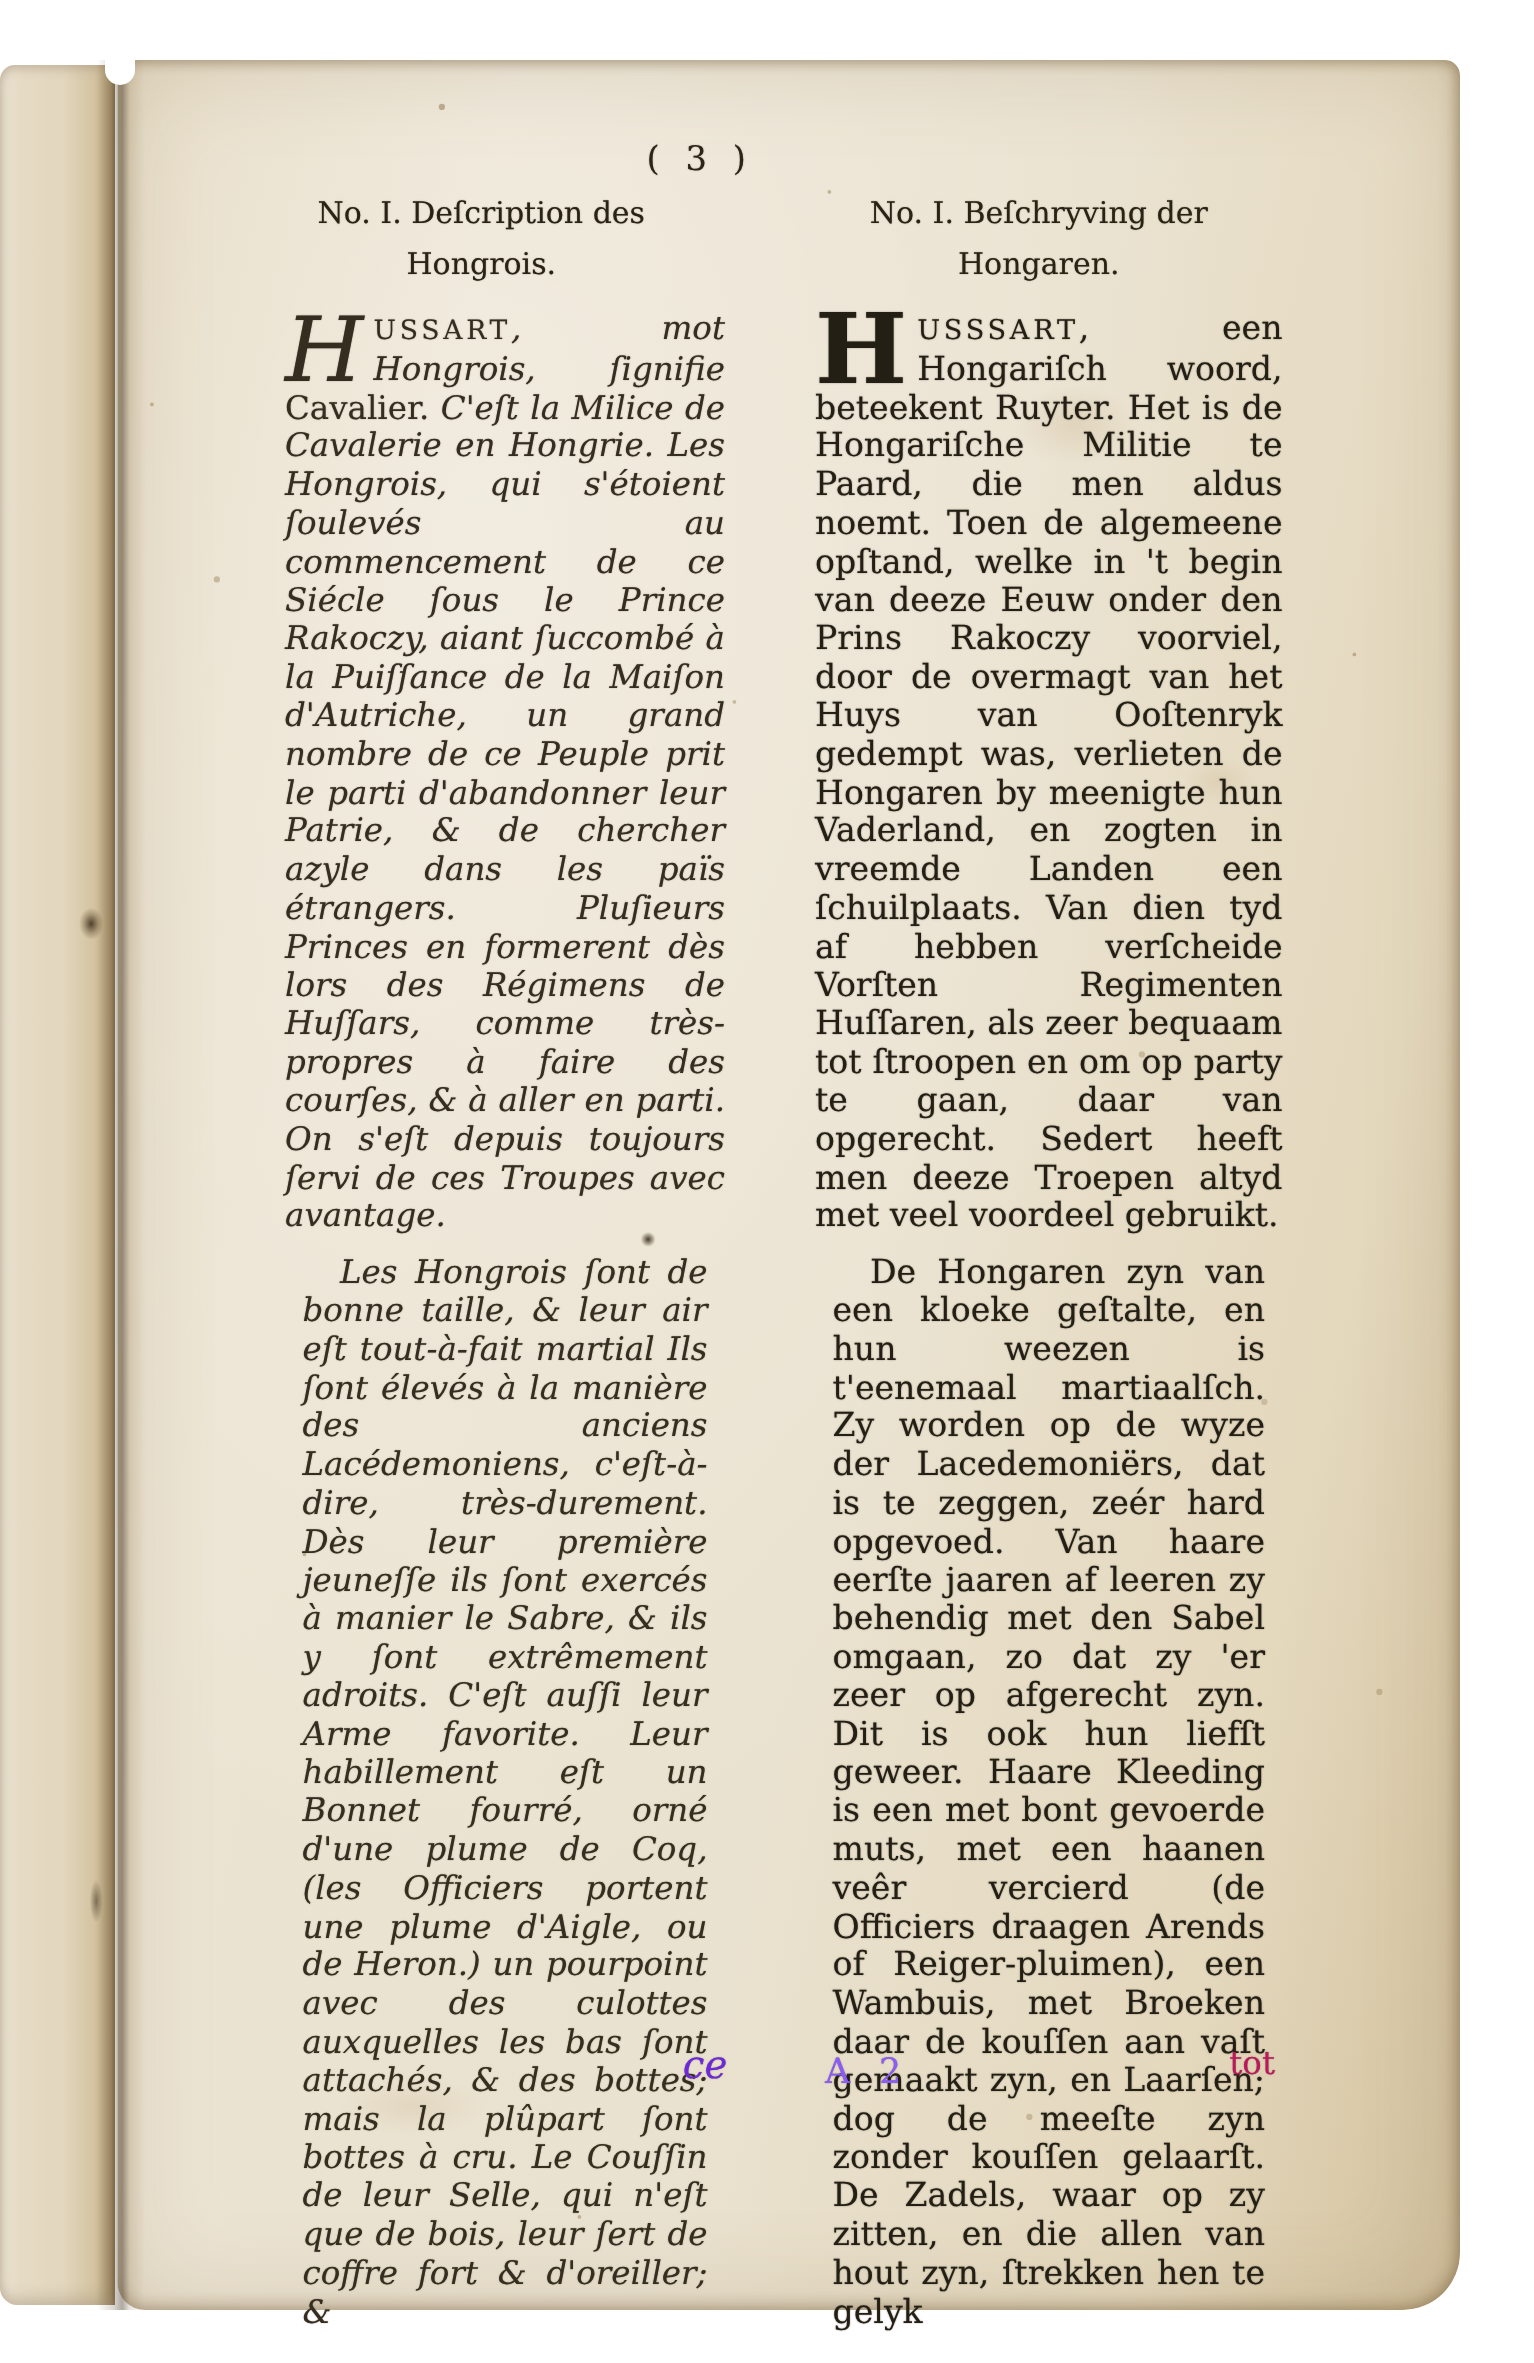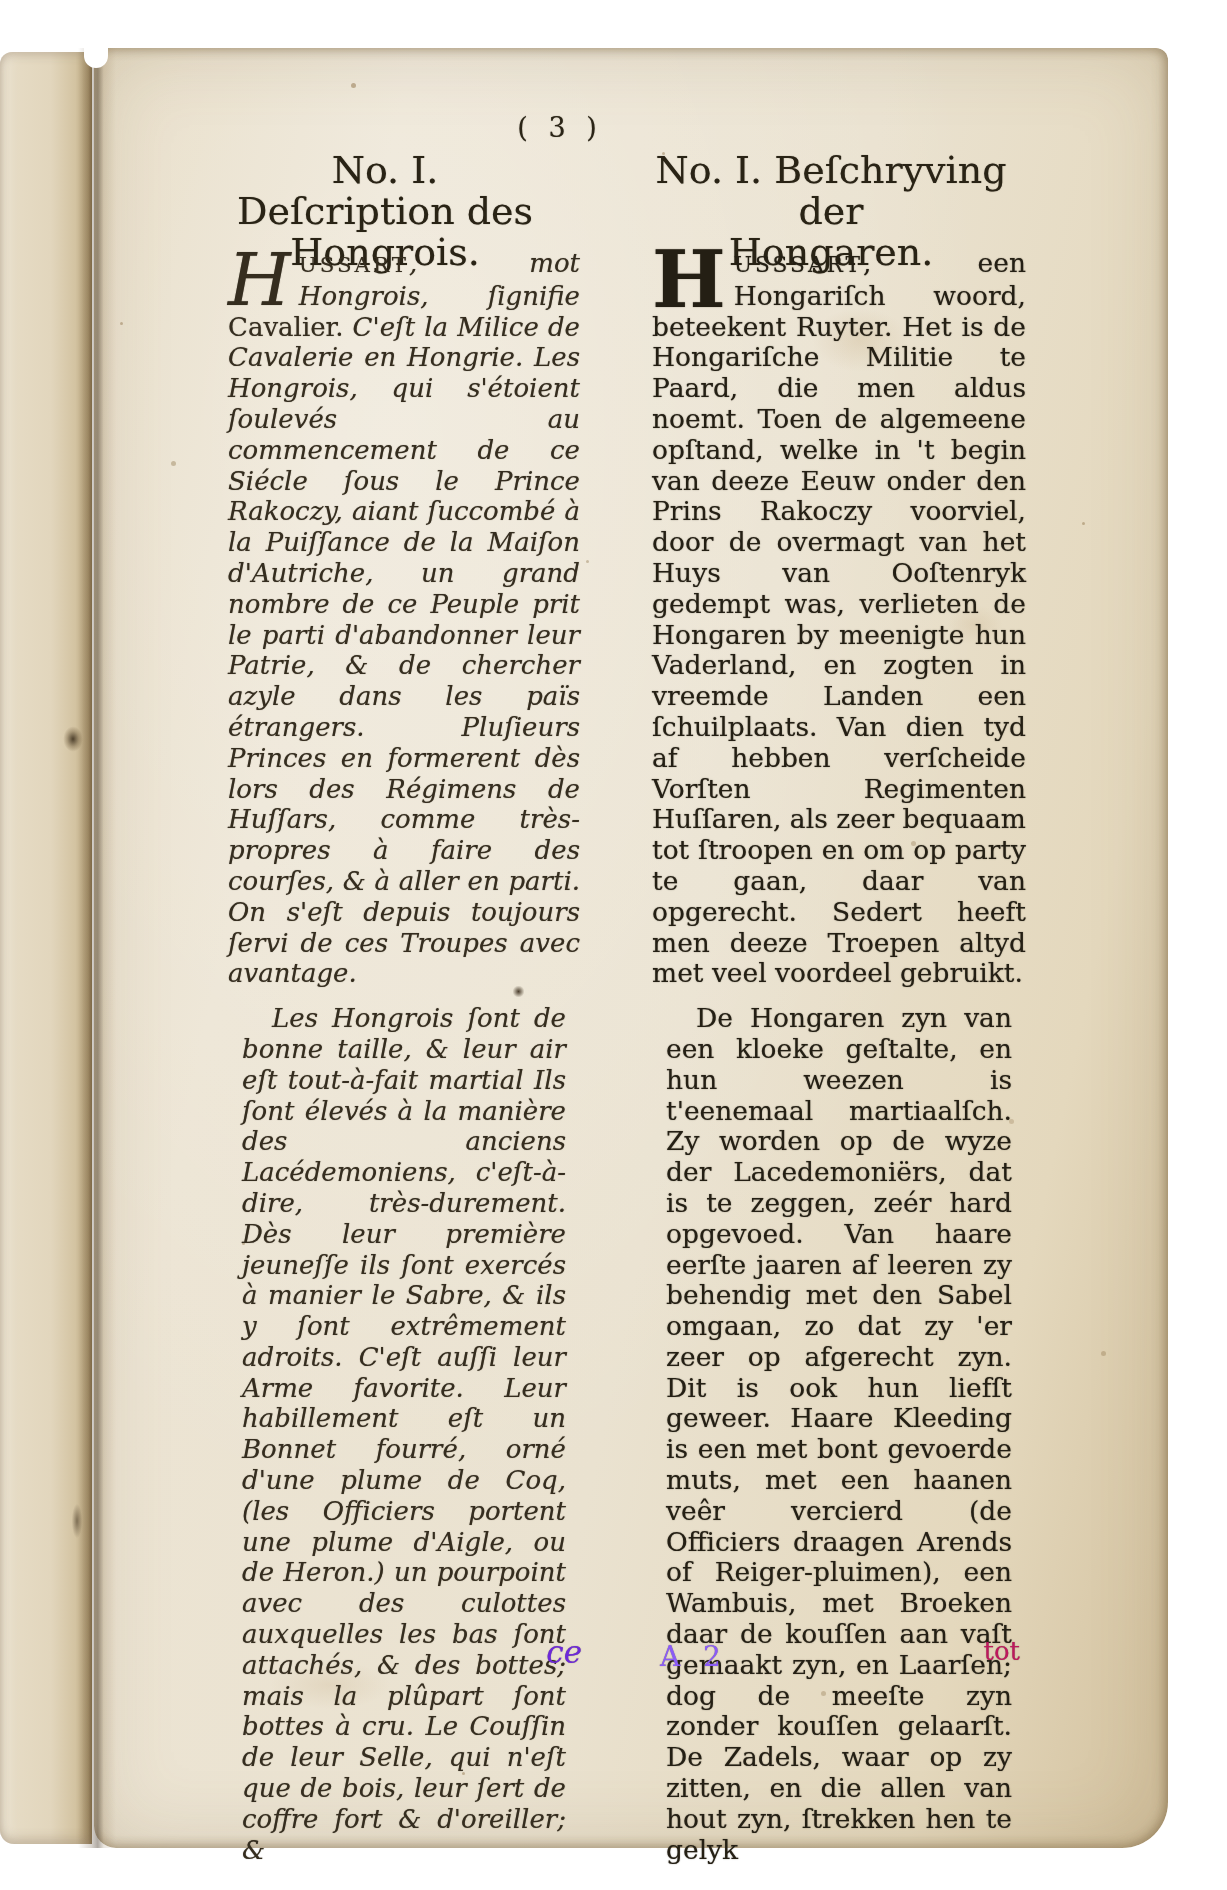--- a/index.html
+++ b/index.html
@@ -44,21 +44,21 @@
                  172px 462px 0 1px rgba(130,100,55,.35), 1082px 522px 0 0 rgba(130,100,55,.4),
                  912px 842px 0 1px rgba(130,100,55,.3), 242px 1242px 0 0 rgba(130,100,55,.4),
                  1102px 1352px 0 1px rgba(130,100,55,.3), 462px 1772px 0 0 rgba(130,100,55,.4),
                  822px 1692px 0 1px rgba(130,100,55,.3), 120px 322px 0 0 rgba(130,100,55,.4),
                  586px 560px 0 0 rgba(130,100,55,.35), 1010px 1120px 0 1px rgba(130,100,55,.25);}
 
   
   .inked{text-shadow:0 0 1px rgba(45,38,25,.55);}
   .page-number{position:absolute;left:500px;top:112px;width:120px;text-align:center;
       font-size:27px;letter-spacing:6px;color:#2b2517;}
-  .heading{position:absolute;top:150px;font-size:38px;line-height:41px;text-align:center;color:#292315;}
+  .heading{position:absolute;top:150px;font-size:24px;line-height:41px;text-align:center;color:#292315;}
   .heading-left{left:222px;width:326px;}
   .heading-right{left:648px;width:366px;}
   .col{position:absolute;top:248px;text-align:justify;color:#2e2719;}
   .col-left{left:228px;width:352px;font-size:26px;line-height:30.8px;font-style:italic;color:#352d1f;}
   .col-right{left:652px;width:374px;font-size:26.5px;line-height:30.8px;color:#241f14;
       text-shadow:0 0 1.2px rgba(36,31,20,.6);}
   .para2{text-indent:30px;margin:14px;}
   .para1{margin:0;}
   .dropcap{float:left;font-size:78px;line-height:56px;height:58px;padding:4px 8px 0 0;
       font-weight:bold;}

